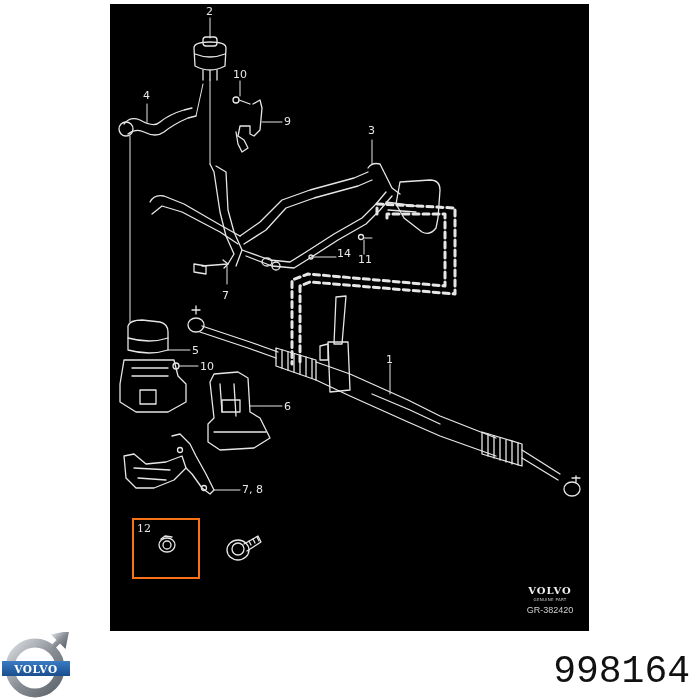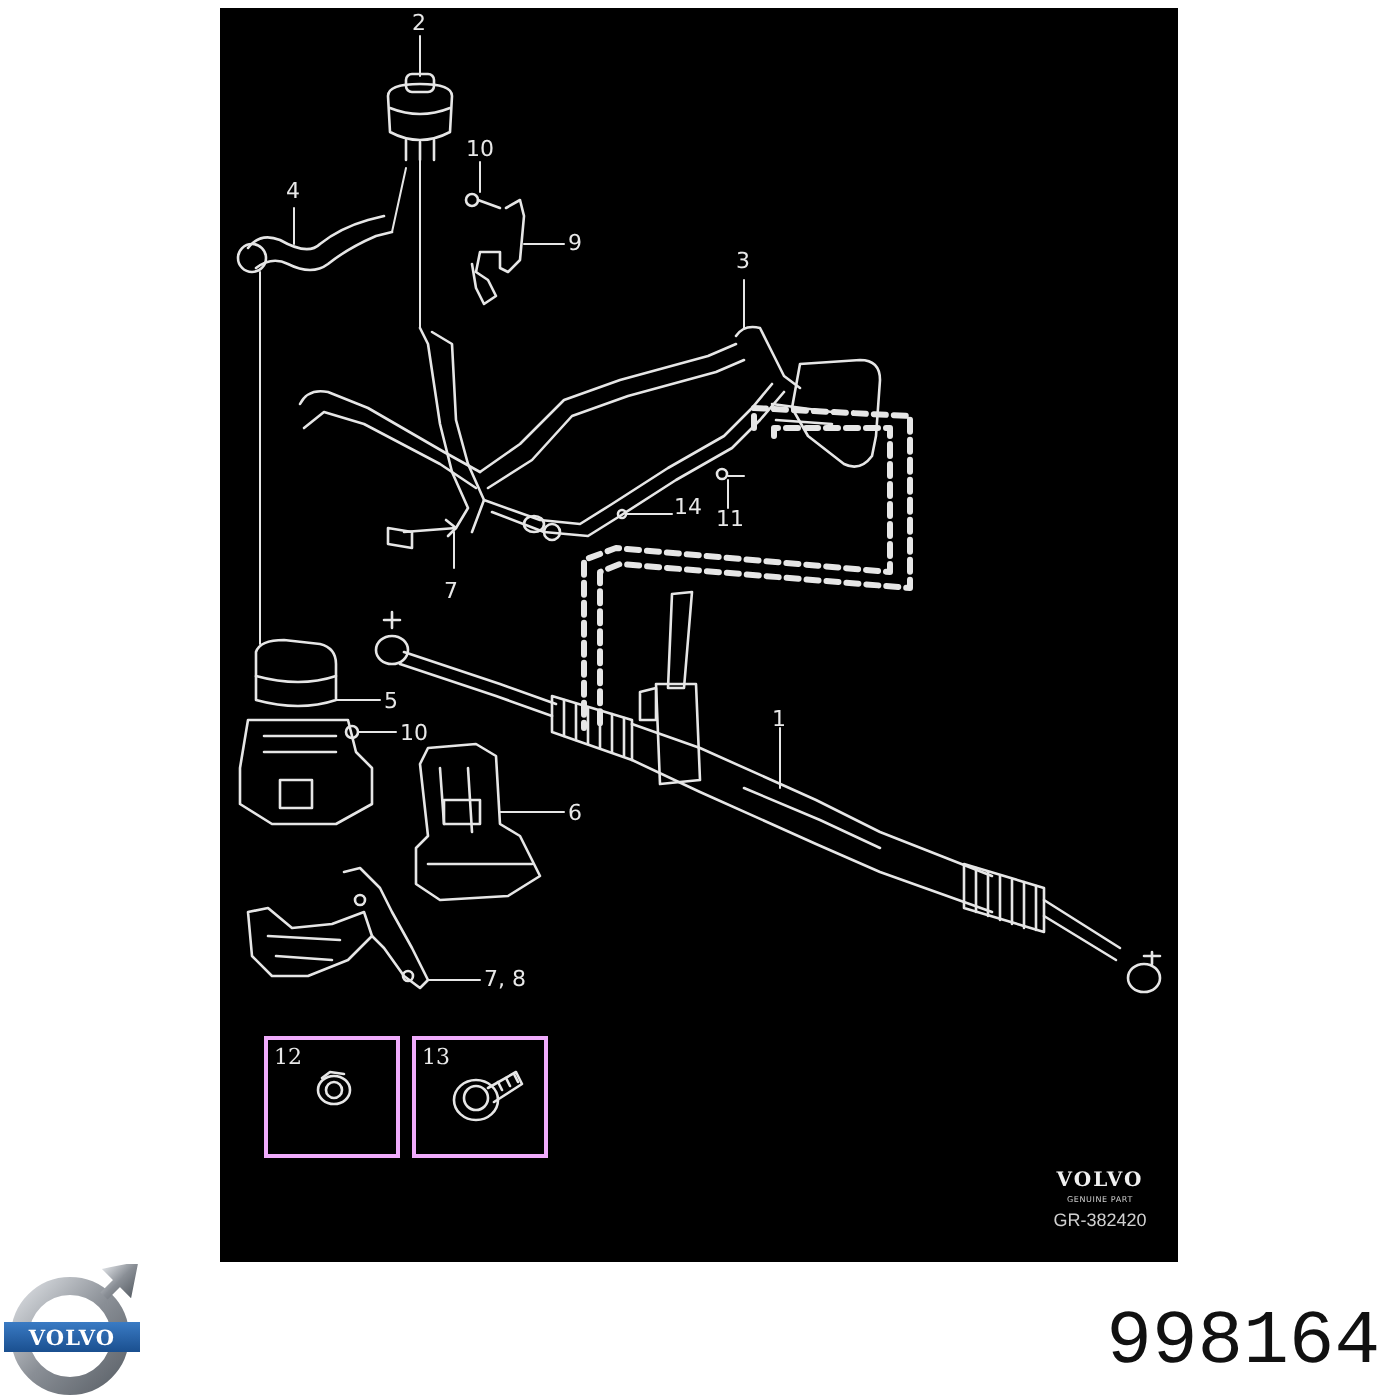--- a/index.html
+++ b/index.html
@@ -3,21 +3,21 @@
   <meta charset="utf-8">
   <style>
     html, body { margin: 0; padding: 0; background: #ffffff; }
     body { width: 700px; height: 700px; position: relative; overflow: hidden;
            font-family: "DejaVu Sans", sans-serif; }
     #panel { position: absolute; left: 110px; top: 4px; width: 479px; height: 627px;
              background: #000000; }
     #panel svg { position: absolute; left: 0; top: 0; }
     .callout { position: absolute; color: #e8e8e8; font-size: 11px;
                font-family: "DejaVu Sans", sans-serif; line-height: 1; white-space: nowrap; }
-    .inset { position: absolute; border: 2px solid #f0abfc; box-sizing: border-box; text-decoration: underline; }
+    .inset { position: absolute; border: 2px solid #f97316; box-sizing: border-box; text-decoration: underline; }
     .inset-label { position: absolute; left: 3px; top: 2px; color: #e8e8e8; font-size: 11px;
                    font-family: "DejaVu Serif", serif; }
     #brand-mark { position: absolute; left: 407px; top: 581px; width: 66px; text-align: center; }
     #brand-name { color: #f0f0f0; font-family: "DejaVu Serif", serif; font-weight: bold;
                   font-size: 10px; letter-spacing: 1px; }
     #brand-sub { color: #cfcfcf; font-size: 4px; margin-top: 1px; letter-spacing: 0.3px; }
     #figure-code { color: #d0d0d0; font-size: 9px; margin-top: 3px; font-family: "Liberation Sans", sans-serif; }
     #volvo-logo { position: absolute; left: 0; top: 632px; width: 74px; height: 68px; }
     #part-number { position: absolute; right: 10px; top: 650px; font-size: 38px; color: #111;
                    font-family: Liberation Mono, monospace; letter-spacing: 0px; }
@@ -171,23 +171,20 @@
   <span class="callout" style="left:248px;top:250px;">11</span>
   <span class="callout" style="left:112px;top:286px;">7</span>
   <span class="callout" style="left:82px;top:341px;">5</span>
   <span class="callout" style="left:276px;top:350px;">1</span>
   <span class="callout" style="left:90px;top:357px;">10</span>
   <span class="callout" style="left:174px;top:397px;">6</span>
   <span class="callout" style="left:132px;top:480px;">7, 8</span>
 
   <div class="inset" style="left:22px;top:514px;width:68px;height:61px;">
     <span class="inset-label">12</span>
-  </div>
-  <div class="inset" style="left:96px;top:514px;width:68px;height:61px;">
-    <span class="inset-label">13</span>
   </div>
 
   <div id="brand-mark">
     <div id="brand-name">VOLVO</div>
     <div id="brand-sub">GENUINE PART</div>
     <div id="figure-code">GR-382420</div>
   </div>
 </div>
 
 <div id="volvo-logo">

